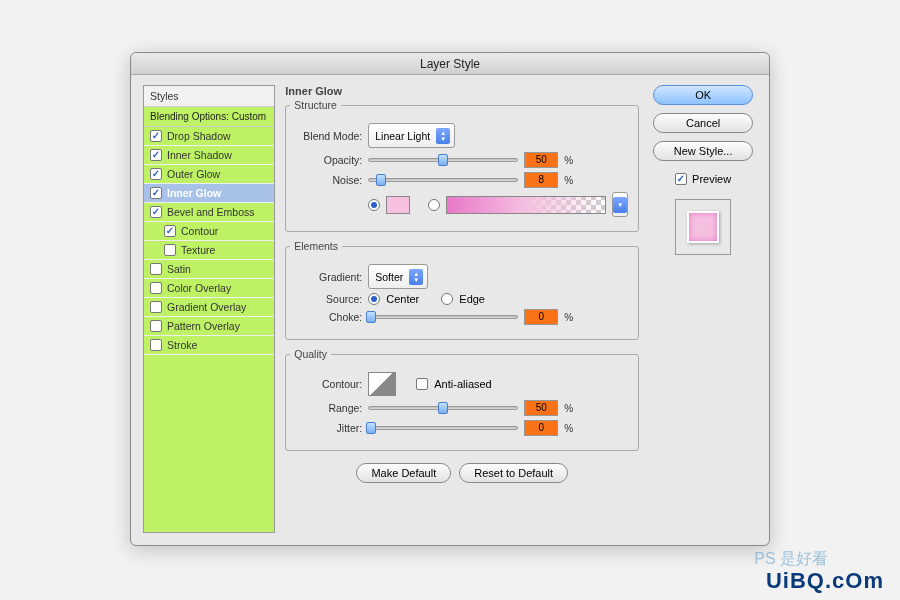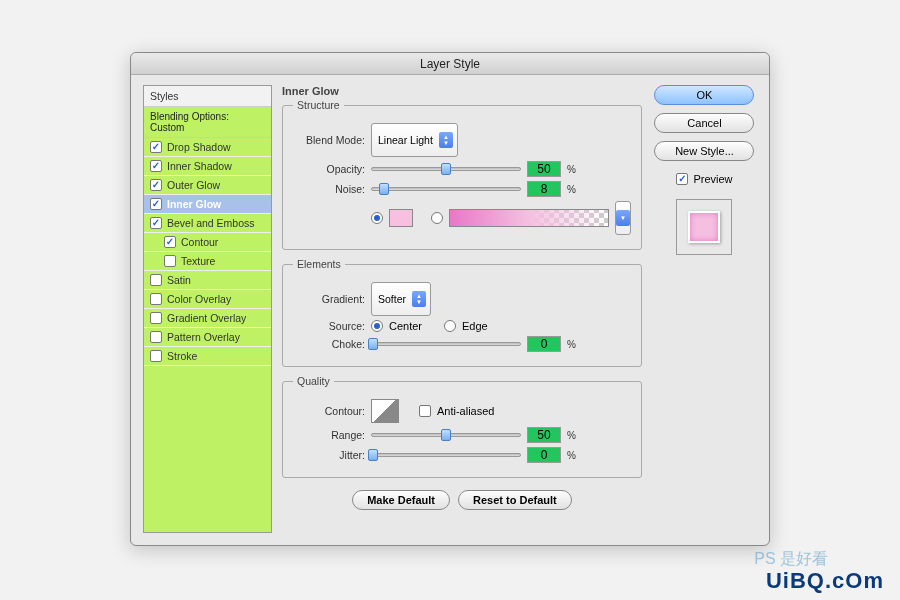--- a/index.html
+++ b/index.html
@@ -10,44 +10,44 @@
     .sidebar { width: 135px; border: 1px solid #999; background: #bef264; font-size: 10.5px; }
     .sidebar .head { padding: 4px 6px; border-bottom: 1px solid #ccc; background: #f2f2f2; color: #333; }
     .sidebar .sub { padding: 4px 6px; border-bottom: 1px solid #ccc; font-size: 10px; color: #222; }
     .style-item { display: flex; align-items: flex-start; padding: 3px 6px; gap: 5px; border-bottom: 1px solid #eee; cursor: default; color: #333; }
     .style-item.selected { background: #a7c1e8; color: #fff; font-weight: bold; }
     .style-item.indent { padding-left: 20px; }
     .checkbox { width: 12px; height: 12px; border: 1px solid #777; border-radius: 2px; background: #fff; display: inline-flex; align-items: center; justify-content: center; flex-shrink: 0; }
     .checkbox.checked::after { content: "✓"; color: #2a5fd0; font-size: 10px; font-weight: bold; line-height: 1; }
     .main { flex: 1; display: flex; flex-direction: column; }
     .panel-title { font-weight: bold; color: #444; margin-bottom: 2px; font-size: 11px; }
-    fieldset { border: 1px solid #aaa; border-radius: 3px; padding: 8px 10px 10px 10px; margin-bottom: 8px; }
+    fieldset { border: 1px solid #aaa; border-radius: 3px; padding: 8px 10px 10px 4px; margin-bottom: 8px; }
     legend { padding: 0 4px; color: #444; font-size: 10.5px; }
     .row { display: flex; align-items: center; margin: 4px 0; gap: 6px; }
     .row label { width: 72px; text-align: right; color: #333; font-size: 10.5px; }
-    .select { display: inline-flex; align-items: center; border: 1px solid #999; border-radius: 3px; background: linear-gradient(#fff,#eee); height: 34px; padding: 0 4px 0 6px; font-size: 10.5px; }
+    .select { display: inline-flex; align-items: center; border: 1px solid #999; border-radius: 3px; background: linear-gradient(#fff,#eee); height: 25px; padding: 0 4px 0 6px; font-size: 10.5px; }
     .select .arrows { width: 14px; height: 16px; margin-left: 6px; background: linear-gradient(#7aa7ff,#4a7fe8); border-radius: 2px; display: flex; flex-direction: column; align-items: center; justify-content: center; color: #fff; font-size: 6px; line-height: 6px; }
     .slider-track { position: relative; height: 4px; background: linear-gradient(#bbb,#ddd); border: 1px solid #999; border-radius: 2px; flex: 0 0 120px; }
     .slider-track.long { flex: 0 0 150px; }
     .slider-thumb { position: absolute; top: -5px; width: 10px; height: 12px; background: linear-gradient(#bfe0ff,#7ab0f0); border: 1px solid #4a7fc8; border-radius: 2px; transform: translateX(-50%); }
-    .numbox { width: 34px; height: 16px; border: 1px solid #999; background: #22c55e; text-align: center; font-size: 12px; line-height: 14px; }
+    .numbox { width: 34px; height: 16px; border: 1px solid #999; background: #f97316; text-align: center; font-size: 10px; line-height: 14px; }
     .unit { font-size: 10px; color: #333; }
     .radio { width: 12px; height: 12px; border: 1px solid #777; border-radius: 50%; background: #fff; display: inline-flex; align-items: center; justify-content: center; flex-shrink: 0; }
     .radio.checked::after { content: ""; width: 6px; height: 6px; background: #2a5fd0; border-radius: 50%; }
     .swatch { width: 24px; height: 18px; border: 1px solid #888; background: #f7bfe0; }
     .gradient-swatch { width: 160px; height: 18px; border: 1px solid #888; background: linear-gradient(to right, #e878c8, #f5c0e0 50%, rgba(255,255,255,0) 100%), repeating-conic-gradient(#ccc 0 25%, #fff 0 50%) 50% / 10px 10px; }
     .contour-swatch { width: 28px; height: 24px; border: 1px solid #888; background: linear-gradient(135deg, #fff 0 49%, #888 50% 100%); position: relative; }
     .btn { border: 1px solid #888; border-radius: 11px; background: linear-gradient(#fdfdfd,#e2e2e2); padding: 3px 14px; font-size: 11px; text-align: center; display: inline-block; }
     .btn.primary { background: linear-gradient(#cfe6ff,#8fc2ff); border-color: #5a8fd8; }
     .right { width: 110px; display: flex; flex-direction: column; align-items: center; gap: 8px; }
     .right .btn { width: 100px; }
     .preview-row { display: flex; align-items: center; gap: 5px; margin-top: 4px; }
     .preview-box { width: 56px; height: 56px; border: 1px solid #999; background: #e8e8e8; display: flex; align-items: center; justify-content: center; margin-top: 6px; }
     .preview-inner { width: 32px; height: 32px; background: #f5c0e0; border: 2px solid #fff; box-shadow: inset 0 0 6px #e878c8, 1px 1px 3px rgba(0,0,0,0.3); }
-    .bottom-btns { display: flex; gap: 8px; justify-content: center; margin-top: 4px; font-weight: bold; }
+    .bottom-btns { display: flex; gap: 8px; justify-content: center; margin-top: 4px; }
     .watermark { position: absolute; right: 16px; bottom: 6px; font-size: 22px; font-weight: bold; color: #0a3a7a; letter-spacing: 1px; }
     .watermark2 { position: absolute; right: 72px; bottom: 30px; font-size: 16px; color: rgba(80,150,200,0.5); }
   </style>
 </head>
 <body>
 
 <div class="dialog">
   <div class="titlebar">Layer Style</div>
   <div class="body">
 

